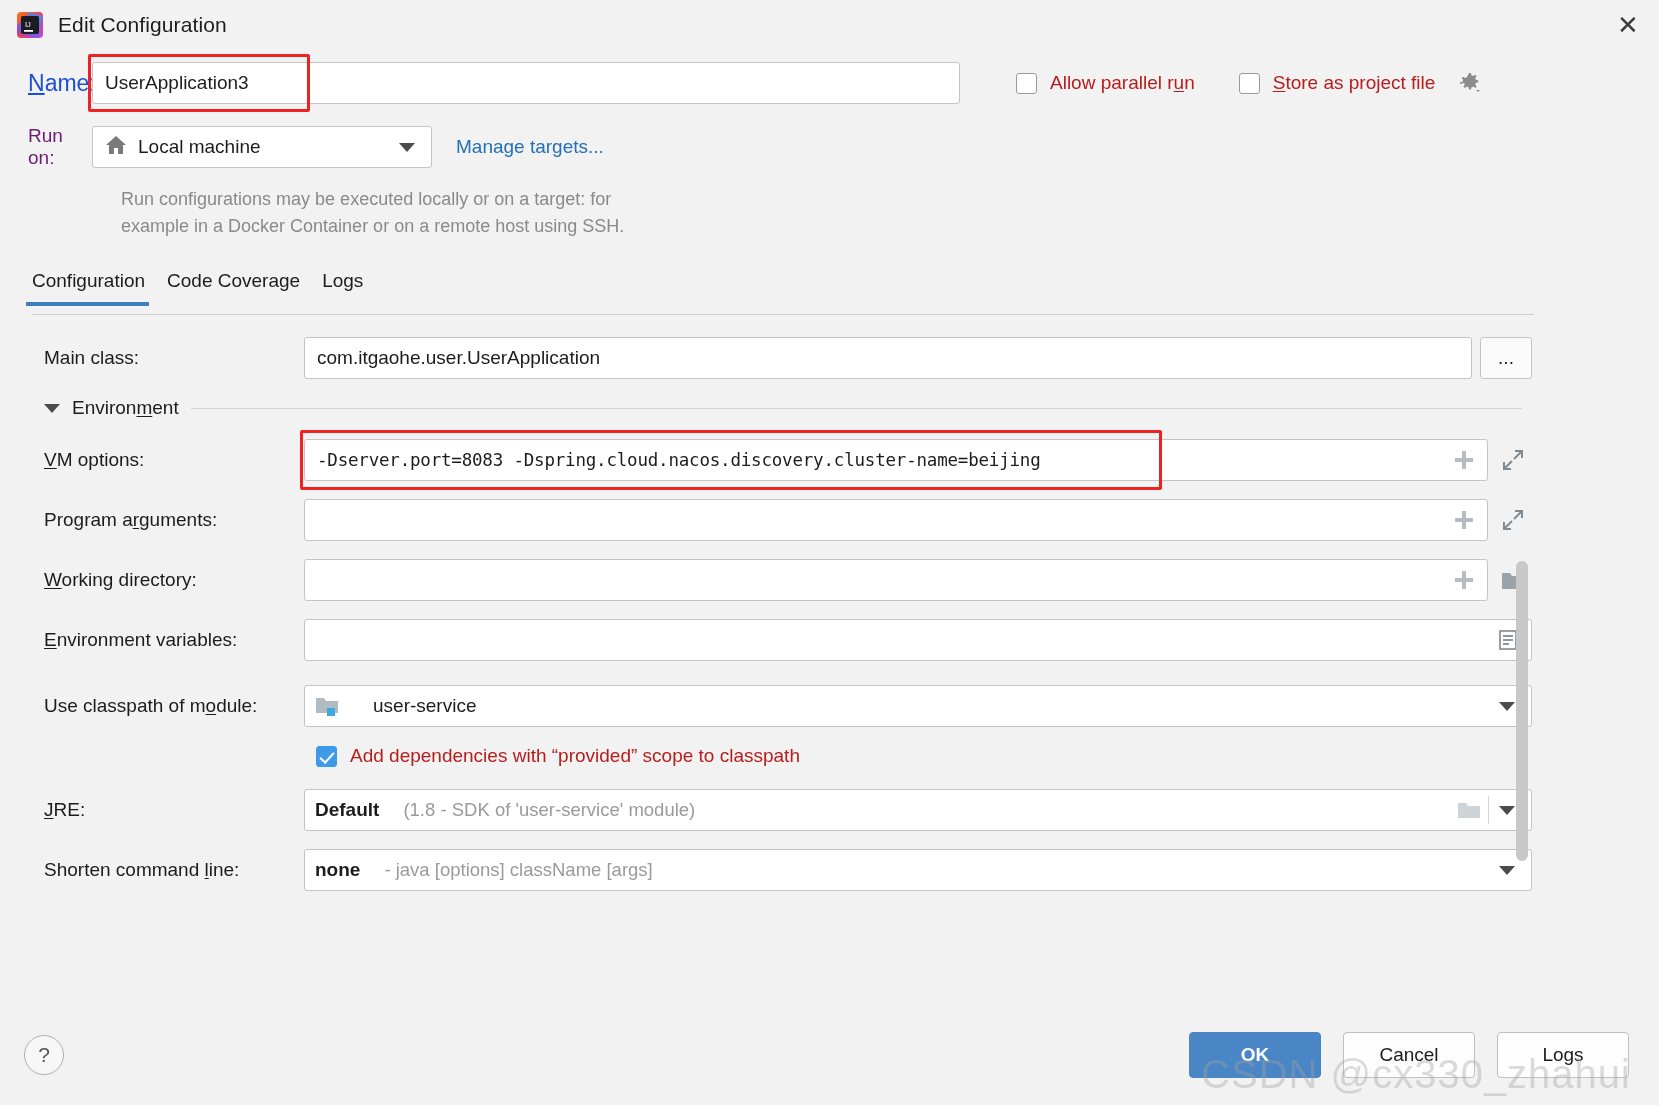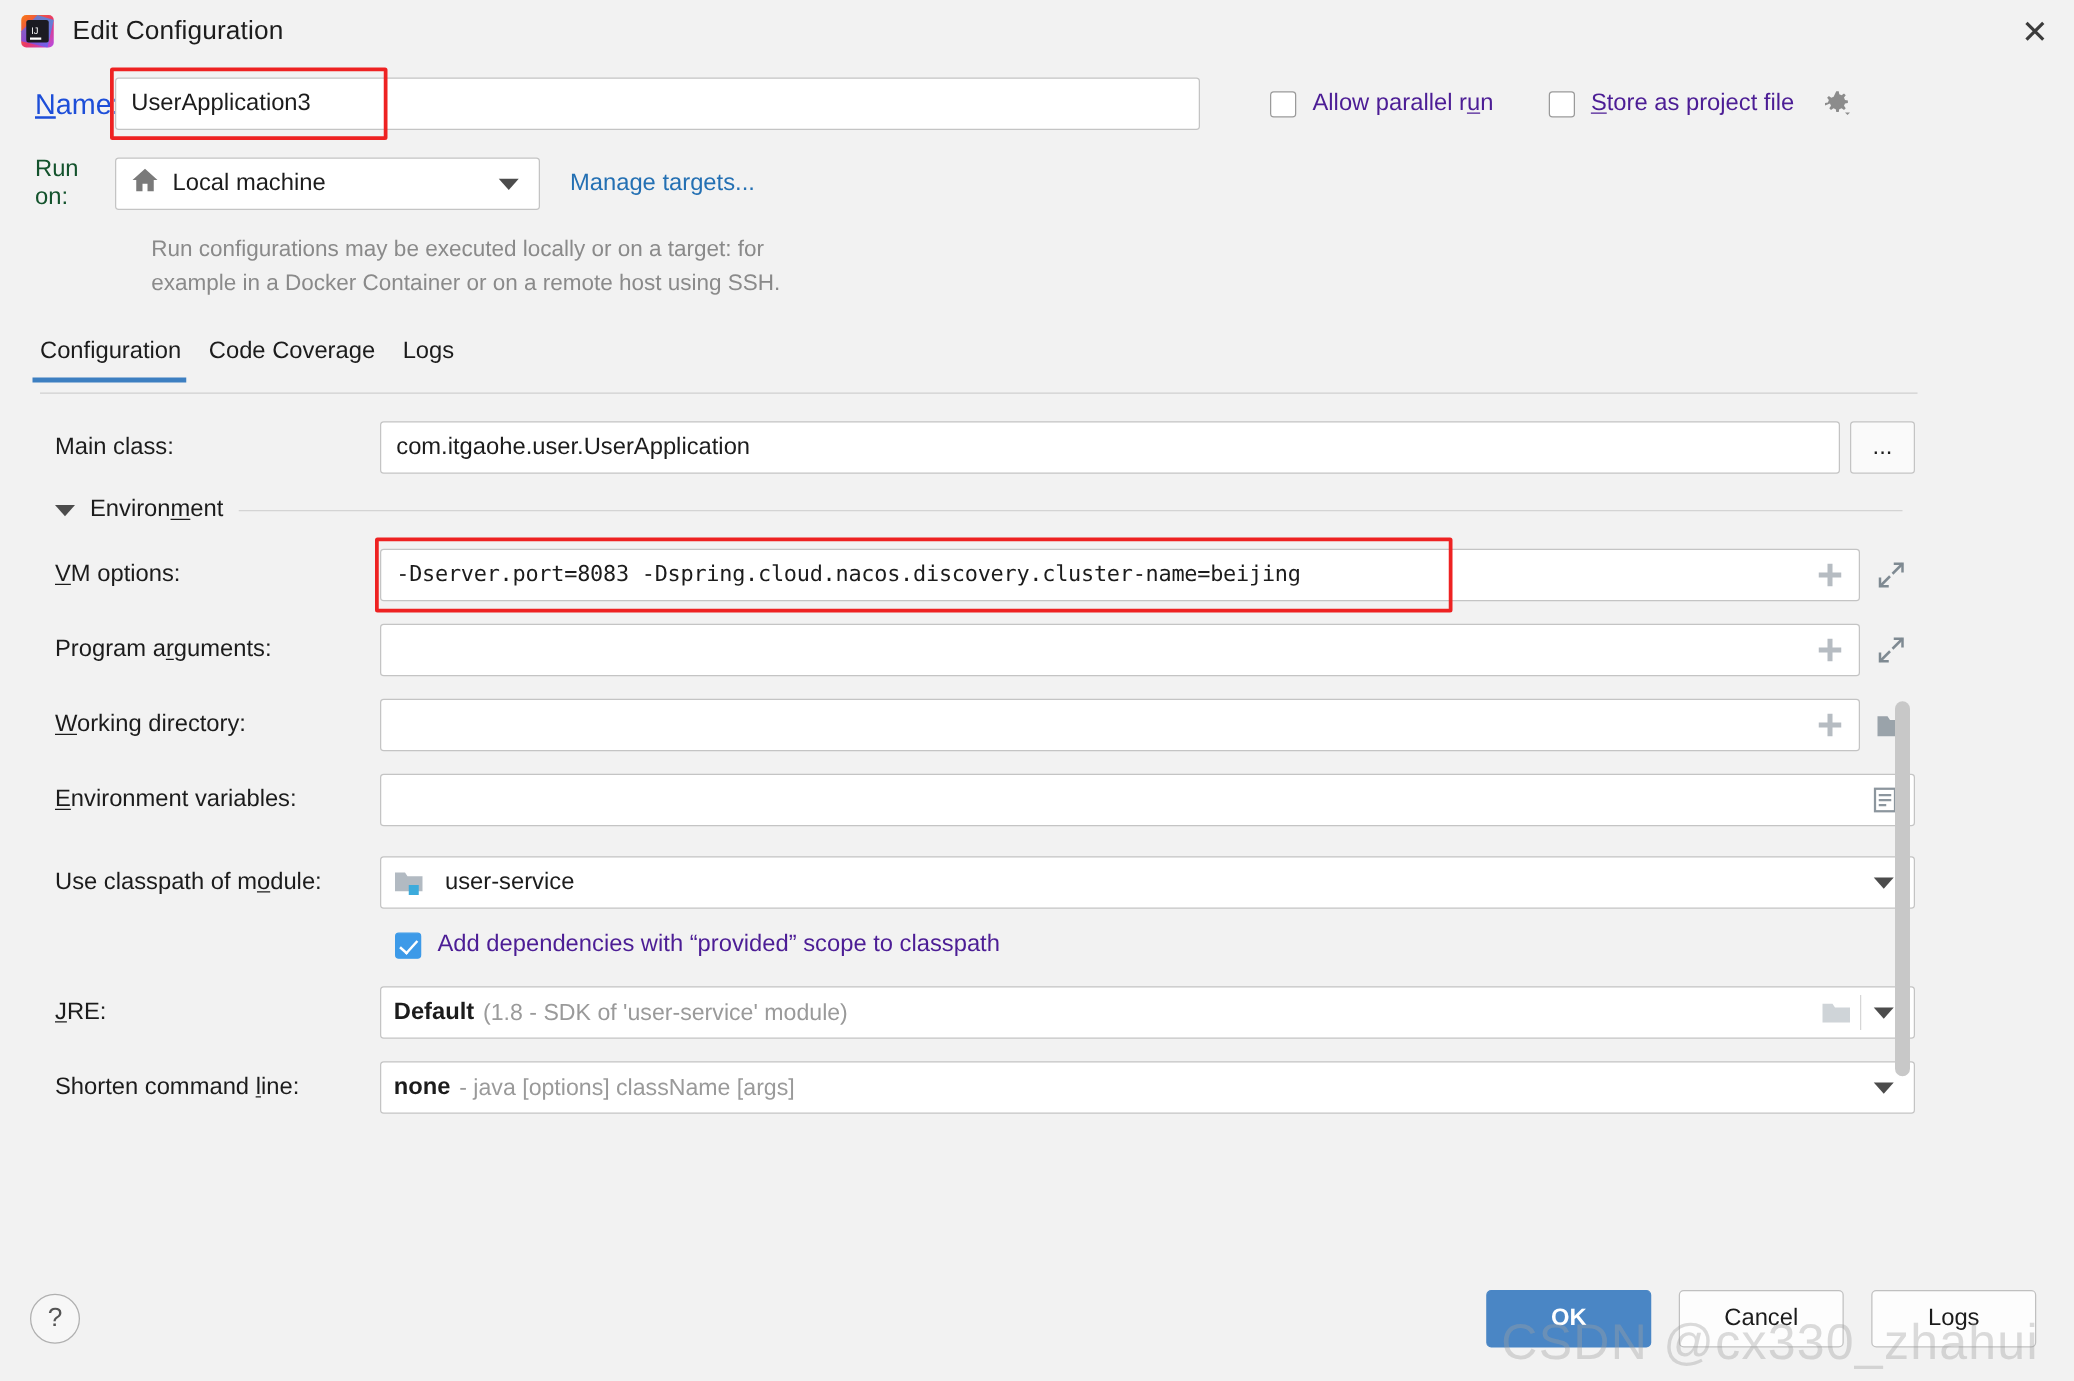--- a/index.html
+++ b/index.html
@@ -61,26 +61,26 @@
     display: inline-block;
   }
   .chk.checked {
     background: #3d9ae8; border-color: #3d9ae8; position: relative;
   }
   .chk.checked::after {
     content: ""; position: absolute; left: 6px; top: 2px;
     width: 6px; height: 12px; border: solid #fff; border-width: 0 2.5px 2.5px 0;
     transform: rotate(42deg);
   }
-  .chk-label { font-size: 19px; color: #4c1d95; white-space: nowrap; }
+  .chk-label { font-size: 19px; color: #b91c1c; white-space: nowrap; }
   .mn { text-decoration: underline; text-underline-offset: 2px; }
   .gear-icon { margin-left: 10px; display: inline-flex; align-items: center; }
 
   .row-runon { display: flex; align-items: center; height: 50px; margin-top: 12px; }
-  .lbl-runon { width: 92px; flex: 0 0 92px; padding-left: 28px; font-size: 19px; color: #14532d; }
+  .lbl-runon { width: 92px; flex: 0 0 92px; padding-left: 28px; font-size: 19px; color: #701a75; }
   .combo {
     height: 42px; background: #fff; border: 1px solid #c4c4c4; border-radius: 3px;
     display: flex; align-items: center; padding: 0 6px 0 12px; font-size: 19px; color: #1c1c1c;
     cursor: pointer; position: relative;
   }
   .combo-runon { width: 340px; flex: 0 0 340px; }
   .combo-text { flex: 1 1 auto; display: flex; align-items: center; gap: 11px; overflow: hidden; white-space: nowrap; }
   .caret {
     width: 0; height: 0; border-left: 8px solid transparent; border-right: 8px solid transparent;
     border-top: 9px solid #4c4c4c; margin-right: 10px; flex: 0 0 auto;
@@ -148,21 +148,21 @@
   .sect .stitle { font-size: 19px; color: #1c1c1c; }
   .sect .sline { flex: 1 1 auto; height: 1px; background: #d4d4d4; }
 
   .combo-wide {
     height: 42px; flex: 1 1 auto; background: #fff;
     border: 1px solid #c4c4c4; border-radius: 3px;
     display: flex; align-items: center; padding: 0 4px 0 10px;
     font-size: 19px; color: #1c1c1c; cursor: pointer; min-width: 0;
   }
   .mod-icon { width: 26px; height: 22px; flex: 0 0 26px; margin-right: 8px; }
-  .combo-wide .ctext { flex: 1 1 auto; overflow: hidden; white-space: nowrap; display: flex; align-items: flex-end; gap: 7px; }
+  .combo-wide .ctext { flex: 1 1 auto; overflow: hidden; white-space: nowrap; display: flex; align-items: flex-end; gap: 24px; }
   .bold-v { font-weight: bold; color: #1c1c1c; }
   .gray-v { color: #9a9a9a; font-size: 18.5px; }
   .combo-caret {
     width: 0; height: 0; border-left: 8px solid transparent; border-right: 8px solid transparent;
     border-top: 9px solid #4c4c4c; margin: 0 12px 0 8px; flex: 0 0 auto;
   }
   .sep-line { width: 1px; height: 28px; background: #d6d6d6; margin: 0 2px 0 6px; flex: 0 0 1px; }
 
   .subcheck { display: flex; align-items: center; gap: 13px; margin: 0 0 22px 284px; cursor: pointer; }
 

